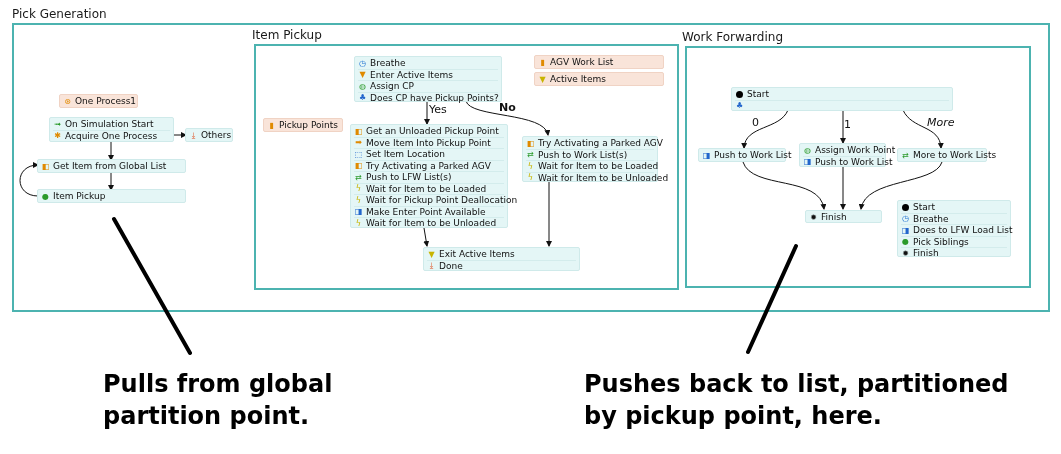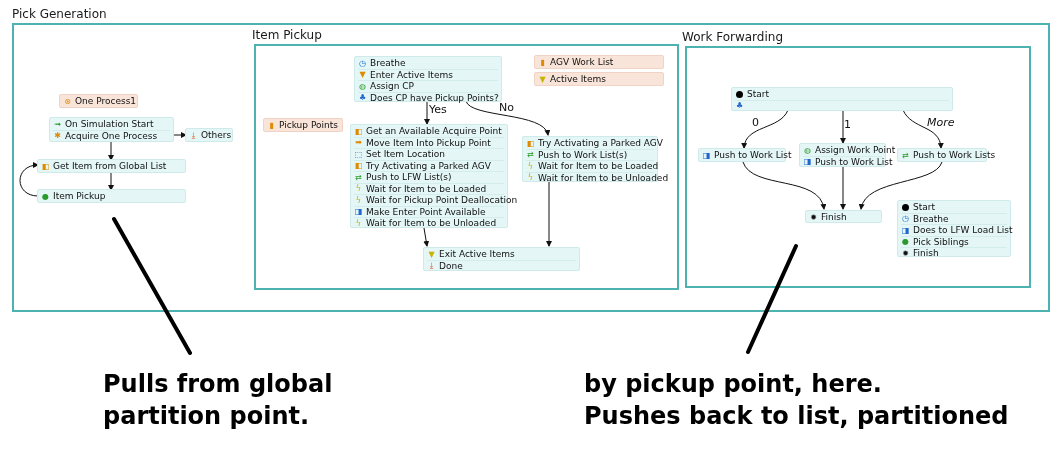--- a/index.html
+++ b/index.html
@@ -143,26 +143,26 @@
       <span class="ic ic-green">◍</span>
       <span>Assign CP</span>
     </div>
   <div class="row">
       <span class="ic ic-blue">♣</span>
       <span>Does CP have Pickup Points?</span>
     </div>
 </div>
 
 <div class="lbl" style="left:429px;top:103px;">Yes</div>
-<div class="lbl" style="left:499px;top:101px;">No</div>
+<div class="lbl" style="left:499px;top:101px;font-weight:bold;">No</div>
 
 <div class="block" style="left:350px;top:124px;width:158px;height:104px;">
   <div class="row">
       <span class="ic ic-orange">◧</span>
-      <span>Get an Available Acquire Point</span>
+      <span>Get an Unloaded Pickup Point</span>
     </div>
   <div class="row">
       <span class="ic ic-orange">➡</span>
       <span>Move Item Into Pickup Point</span>
     </div>
   <div class="row">
       <span class="ic ic-blue">⬚</span>
       <span>Set Item Location</span>
     </div>
   <div class="row">
@@ -249,21 +249,21 @@
     </div>
   <div class="row">
       <span class="ic ic-blue">◨</span>
       <span>Push to Work List</span>
     </div>
 </div>
 
 <div class="block" style="left:897px;top:148px;width:90px;height:14px;">
   <div class="row">
       <span class="ic ic-green">⇄</span>
-      <span>Push to Work Lists</span>
+      <span>More to Work Lists</span>
     </div>
 </div>
 
 <div class="block" style="left:805px;top:210px;width:77px;height:13px;">
   <div class="row">
       <span class="ic ic-finish">✹</span>
       <span>Finish</span>
     </div>
 </div>
 
@@ -288,15 +288,15 @@
       <span class="ic ic-finish">✹</span>
       <span>Finish</span>
     </div>
 </div>
 
 <div class="callout" style="left:103px;top:368px;">
   <div>Pulls from global</div>
   <div>partition point.</div>
 </div>
 <div class="callout" style="left:584px;top:368px;">
+  <div>Pushes back to list, partitioned</div>
   <div>by pickup point, here.</div>
-  <div>Pushes back to list, partitioned</div>
 </div>
 
 </body></html>

